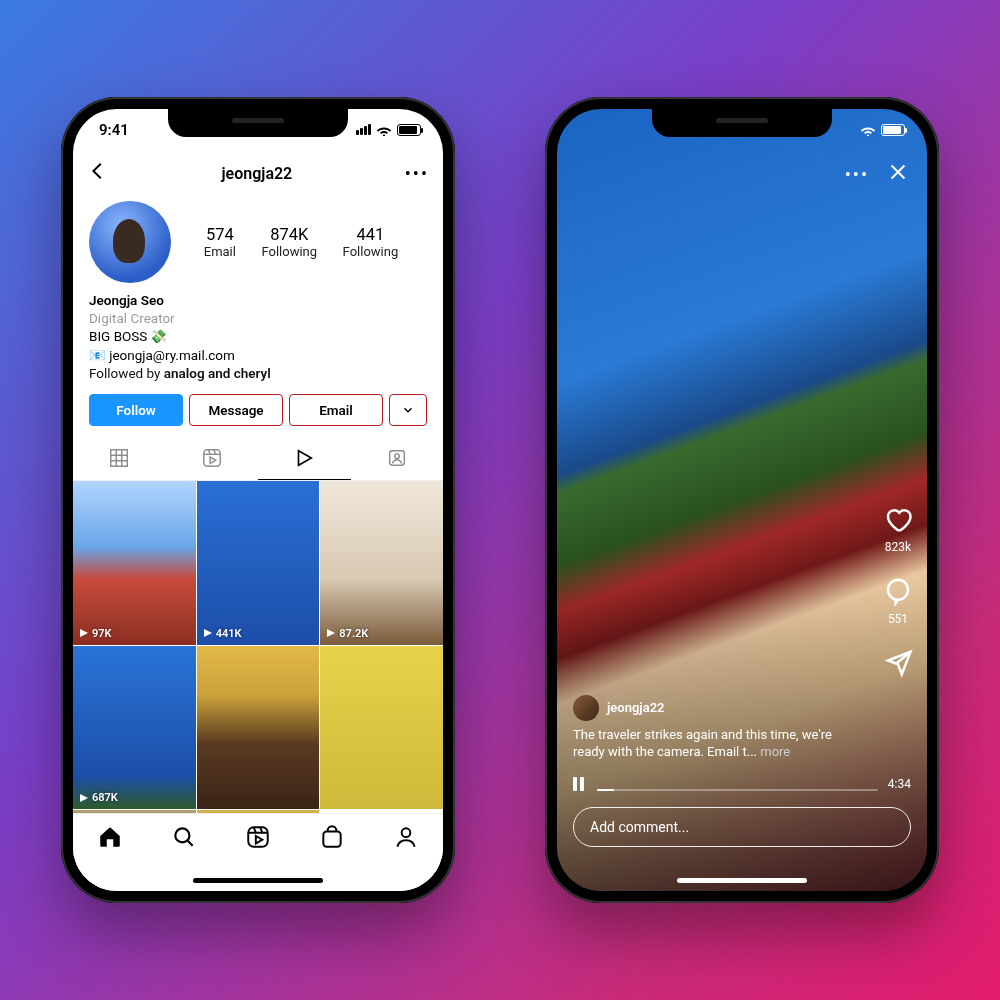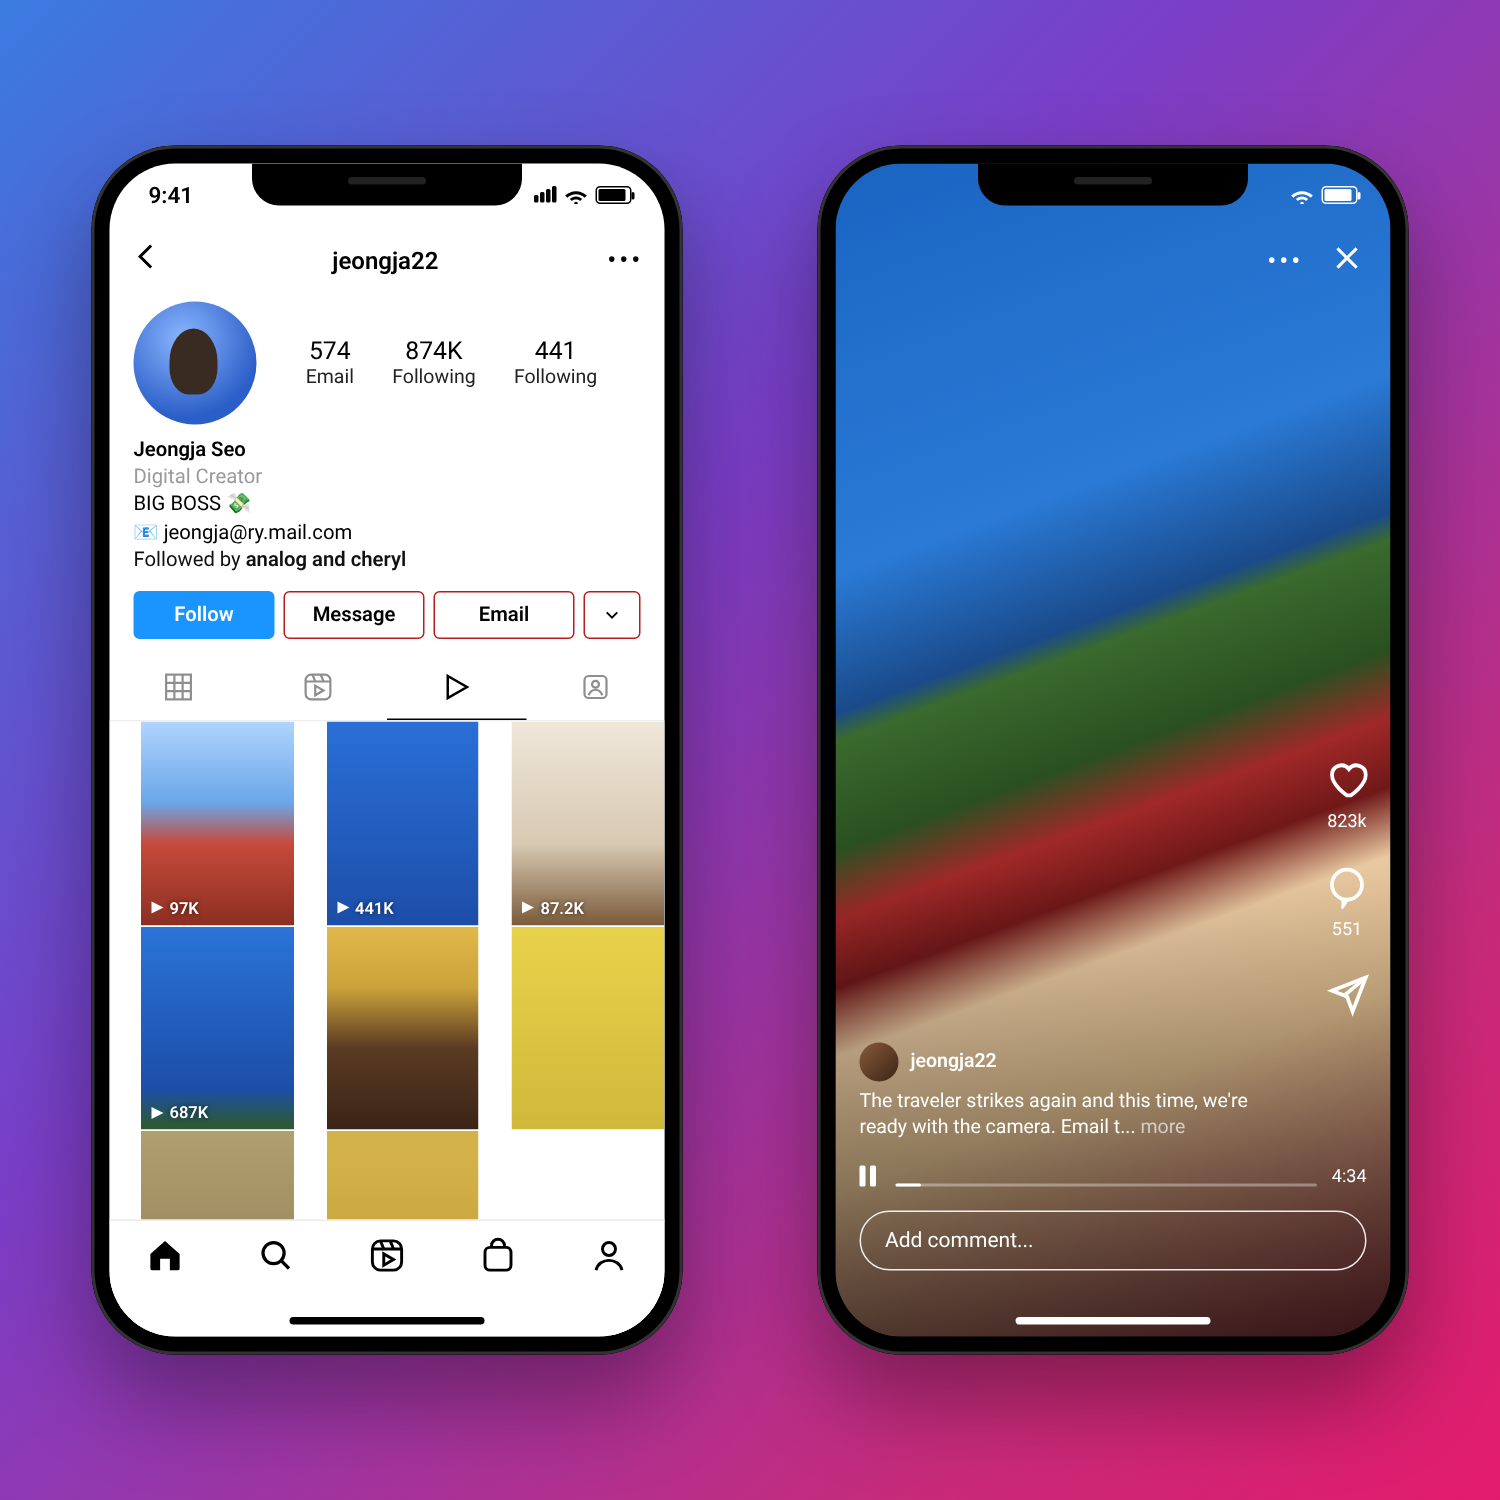--- a/index.html
+++ b/index.html
@@ -58,21 +58,21 @@
   .bio .followed b{font-weight:600;}
   .btn-row { display:flex; gap:6px; padding:10px 16px 8px 16px; }
   .btn { flex:1; height:32px; border:1px solid #b91c1c; border-radius:4px; background:#fff; display:flex;align-items:center;justify-content:center; font-size:13.5px; font-weight:600;}
   .btn.primary { background:#1a94ff; border-color:#1a94ff; color:#fff; }
   .btn.more { flex:0 0 38px; }
   .tabs { display:flex; border-bottom:1px solid #eee; margin-top:2px;}
   .tab { flex:1; height:44px; display:flex;align-items:center;justify-content:center; color:#8e8e8e;}
   .tab.active{ color:#000; border-bottom:1.5px solid #000; }
   .tab svg{width:22px;height:22px;}
   .grid { display:grid; grid-template-columns:repeat(3,1fr); gap:1px; background:#fff;}
-  .cell { position:relative; aspect-ratio: 3/4; overflow:hidden;margin-left:21px; }
+  .cell { position:relative; aspect-ratio: 3/4; overflow:hidden; }
   .cell .fill { position:absolute; inset:0; }
   .cell .meta { position:absolute; left:6px; bottom:5px; color:#fff; font-size:11px; font-weight:600; display:flex; align-items:center; gap:3px; text-shadow:0 0 3px rgba(0,0,0,0.6);}
   .cell .meta svg{width:10px;height:10px;}
   
   .t0{background:linear-gradient(180deg,#b0d4ff 0%,#6aa6e8 40%,#c74a3a 60%,#8a2f22 100%);}
   .t1{background:linear-gradient(180deg,#2a6fd6 0%,#1c4ea8 100%);}
   .t2{background:linear-gradient(180deg,#1a3d12 0%,#2a4d18 50%,#e2b33a 80%);}
   .t3{background:linear-gradient(180deg,#efe7da 0%,#d8c9b2 60%,#7a5a3a 100%);}
   .t4{background:linear-gradient(180deg,#2a74d8 0%,#1c4ea8 80%,#2e5a2a 100%);}
   .t5{background:linear-gradient(180deg,#e2b84a 0%,#caa23a 30%,#5a3a22 60%,#3a2416 100%);}

